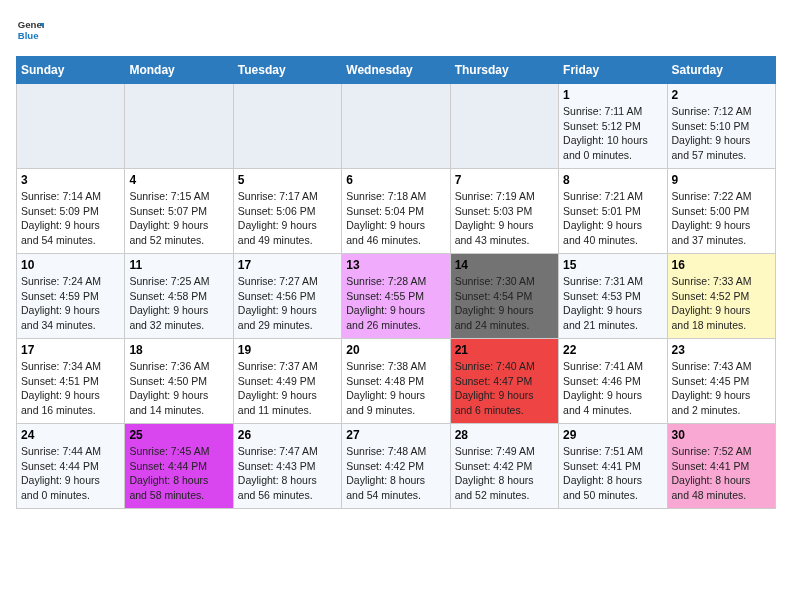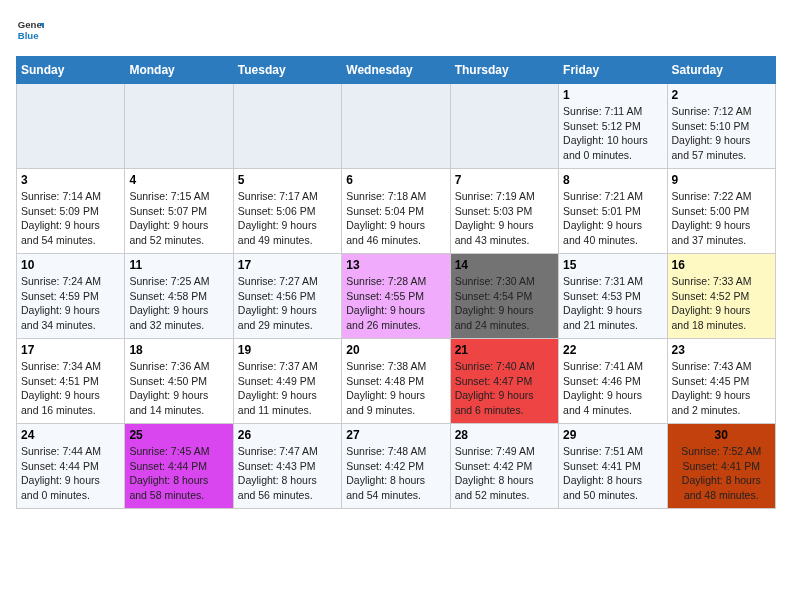--- a/index.html
+++ b/index.html
@@ -233,19 +233,19 @@
           <div class="day-info">Sunrise: 7:48 AM<br>Sunset: 4:42 PM<br>Daylight: 8 hours<br>and 54 minutes.</div>
         </td>
         <td style="background: rgb(245, 248, 252); margin-left: 29px;">
           <span class="day-num">28</span>
           <div class="day-info">Sunrise: 7:49 AM<br>Sunset: 4:42 PM<br>Daylight: 8 hours<br>and 52 minutes.</div>
         </td>
         <td style="background: rgb(245, 248, 252);">
           <span class="day-num">29</span>
           <div class="day-info">Sunrise: 7:51 AM<br>Sunset: 4:41 PM<br>Daylight: 8 hours<br>and 50 minutes.</div>
         </td>
-        <td style="background: #c2410c; text-align: center;">
+        <td style="background: #f9a8d4;">
           <span class="day-num">30</span>
           <div class="day-info">Sunrise: 7:52 AM<br>Sunset: 4:41 PM<br>Daylight: 8 hours<br>and 48 minutes.</div>
         </td>
       </tr>
     </tbody>
 </table>
 
 </body></html>

